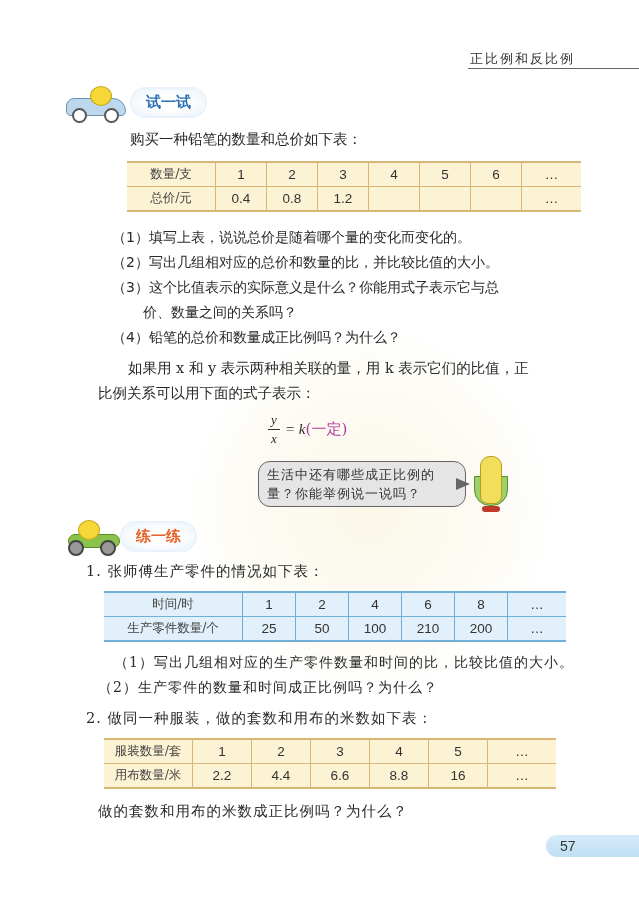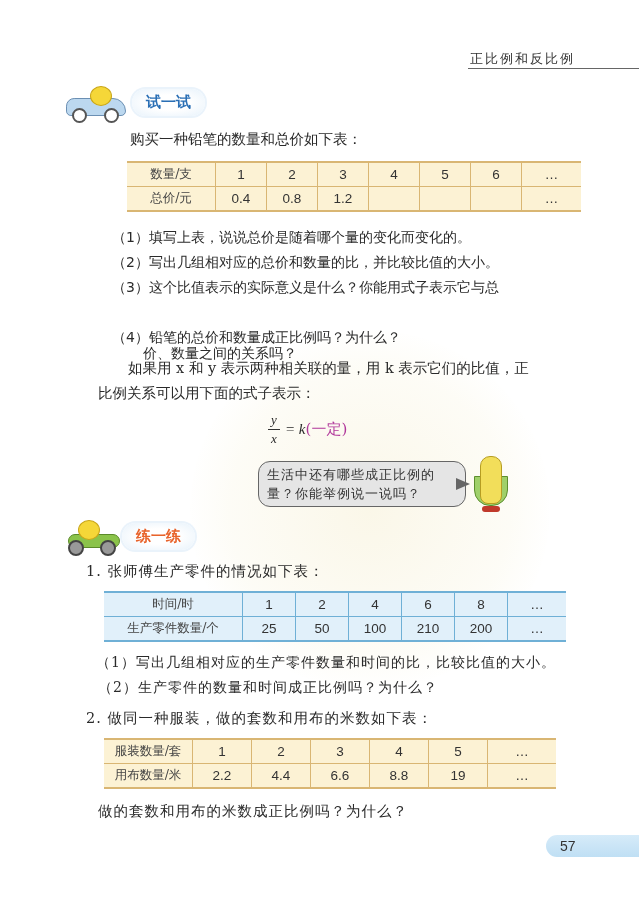--- a/index.html
+++ b/index.html
@@ -104,21 +104,21 @@
     <td></td>
     <td></td>
     <td>…</td>
   </tr>
 </tbody>
   </table>
 
 <div class="p q" style="left:112px; top:226px;">（1）填写上表，说说总价是随着哪个量的变化而变化的。</div>
 <div class="p q" style="left:112px; top:251px;">（2）写出几组相对应的总价和数量的比，并比较比值的大小。</div>
 <div class="p q" style="left:112px; top:276px;">（3）这个比值表示的实际意义是什么？你能用式子表示它与总</div>
-<div class="p q" style="left:143px; top:301px;margin-top:41px;">价、数量之间的关系吗？</div>
+<div class="p q" style="left:143px; top:301px;">价、数量之间的关系吗？</div>
 <div class="p q" style="left:112px; top:326px;">（4）铅笔的总价和数量成正比例吗？为什么？</div>
 
 <div class="p" style="left:128px; top:357px;">如果用 x 和 y 表示两种相关联的量，用 k 表示它们的比值，正</div>
 <div class="p" style="left:98px; top:382px;">比例关系可以用下面的式子表示：</div>
 
 <div class="formula">
   <span class="frac">
     <span>y</span>
     <span class="bar"></span>
     <span>x</span>
@@ -163,21 +163,21 @@
     <td>25</td>
     <td>50</td>
     <td>100</td>
     <td>210</td>
     <td>200</td>
     <td>…</td>
   </tr>
 </tbody>
   </table>
 
-<div class="p kai" style="left:96px; top:651px; font-size:14px;">（1）写出几组相对应的生产零件数量和时间的比，比较比值的大小。</div>
+<div class="p kai" style="left:114px; top:651px; font-size:14px;">（1）写出几组相对应的生产零件数量和时间的比，比较比值的大小。</div>
 <div class="p kai" style="left:98px; top:676px; font-size:14px;">（2）生产零件的数量和时间成正比例吗？为什么？</div>
 
 <div class="p kai" style="left:86px; top:707px;">2. 做同一种服装，做的套数和用布的米数如下表：</div>
 
 <table class="data yellow" style="left:104px; top:738px; width:452px;">
   <tbody>
       <tr>
     <td class="label" style="width:88px;">服装数量/套</td>
     <td style="width:58px;">1</td>
     <td style="width:58px;">2</td>
@@ -185,21 +185,21 @@
     <td style="width:58px;">4</td>
     <td style="width:58px;">5</td>
     <td>…</td>
   </tr>
   <tr>
     <td class="label">用布数量/米</td>
     <td>2.2</td>
     <td>4.4</td>
     <td>6.6</td>
     <td>8.8</td>
-    <td>19</td>
+    <td>16</td>
     <td>…</td>
   </tr>
 </tbody>
   </table>
 
 <div class="p kai" style="left:98px; top:800px;">做的套数和用布的米数成正比例吗？为什么？</div>
 
 <div class="page-num">57</div>
 
 </body></html>

